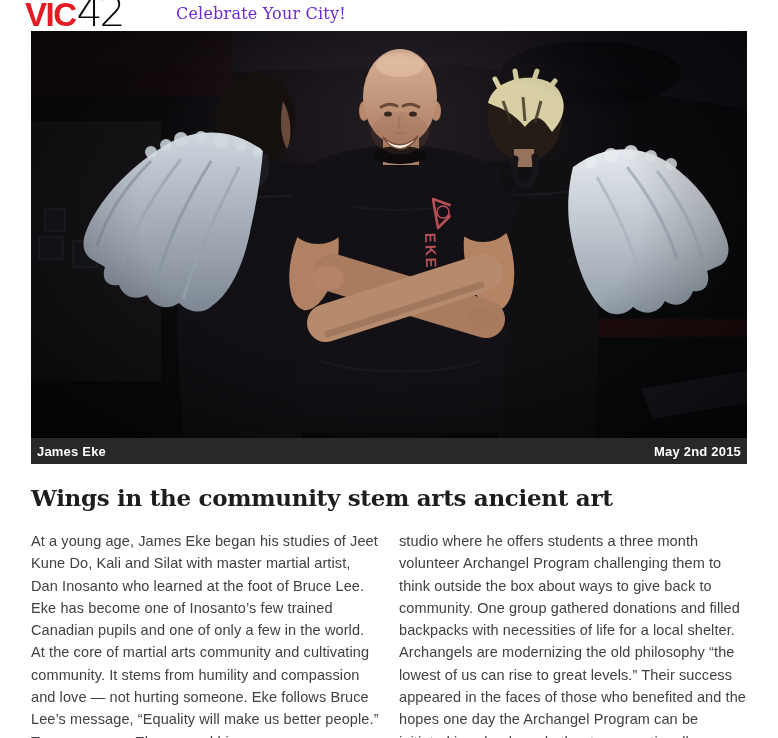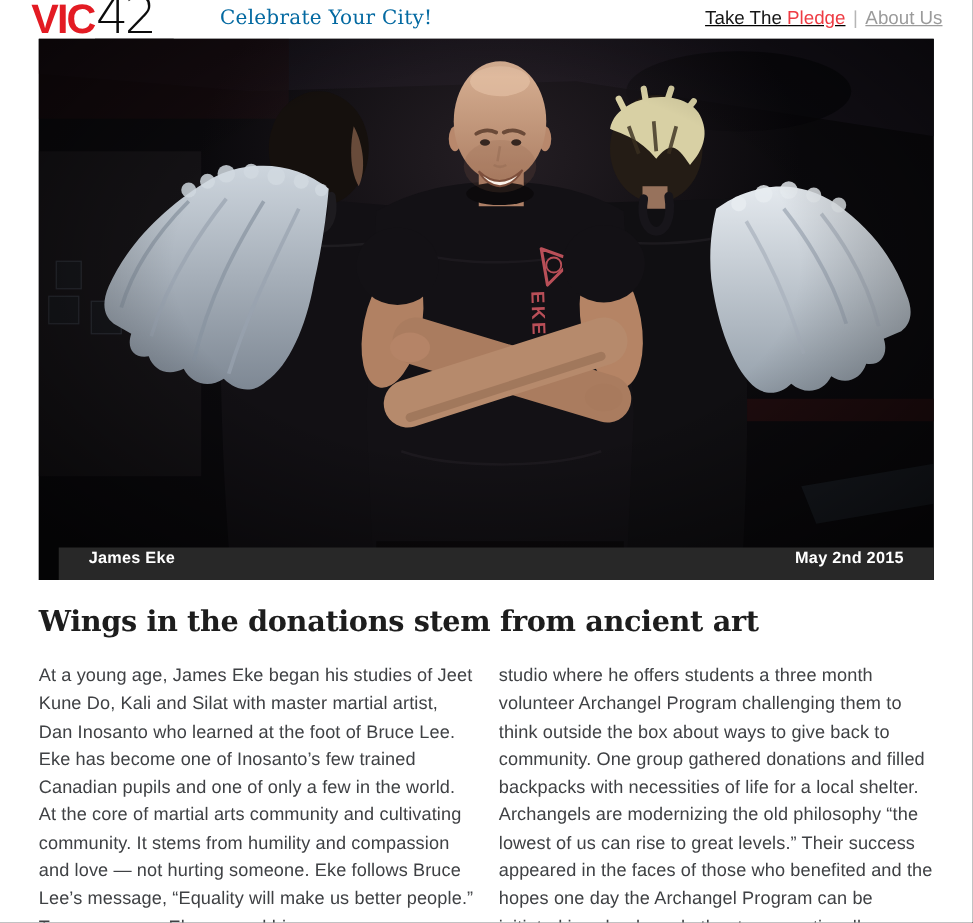--- a/index.html
+++ b/index.html
@@ -16,36 +16,36 @@
     font-weight:900; font-size:33px; letter-spacing:-1.5px; color:#e31b23;
   }
   .logo .num {
     font-family:"DejaVu Sans", sans-serif;
     font-weight:100; font-size:41px; letter-spacing:-3px; color:#0c0c0c;
     line-height:0.82; border-bottom:4px solid #000; padding:0 16px 1px 1px;
   }
   .tagline {
     position:absolute; left:176px; top:4px;
     font-family:"DejaVu Serif", serif;
-    font-size:16px; color:#0369a1; letter-spacing:0.2px;
+    font-size:16px; color:#6d28d9; letter-spacing:0.2px;
   }
   .nav { position:absolute; right:24px; top:6px; font-size:15px; white-space:nowrap; }
   .nav a { text-decoration:underline; cursor:pointer; }
   .nav .pledge-prefix { color:#161616; }
   .nav .pledge-red { color:#ee3b43; }
   .nav .sep { color:#b5b5b5; margin:0 6px; text-decoration:none; }
   .nav .about { color:#9b9b9b; }
   
   .photo-frame { position:relative; margin-left:31px; width:716px; height:433px; background:#0a090c; }
   .photo-frame svg { display:block; }
   .caption-bar {
-    position:absolute; left:16px; right:0; bottom:0; height:26px;
+    position:absolute; left:0; right:0; bottom:0; height:26px;
     background:rgba(41,41,41,0.97);
-    display:flex; justify-content:space-between;
-    padding:0 24px; color:#ffffff; font-size:13px; font-weight:bold; letter-spacing:0.2px;
+    display:flex; align-items:center; justify-content:space-between;
+    padding:0 6px; color:#ffffff; font-size:13px; font-weight:bold; letter-spacing:0.2px;
   }
   
   .headline {
     margin:20px 0 0 31px; width:716px;
     font-family:"DejaVu Serif", serif;
     font-weight:bold; font-size:23px; letter-spacing:-0.3px; color:#1d1d1d;
   }
   .columns { margin:19px 0 0 31px; display:flex; gap:18px; }
   .col {
     width:350px; font-size:14.5px; line-height:22.3px; color:#3f4144; letter-spacing:0.1px;
@@ -54,23 +54,20 @@
 </style>
 </head>
 <body>
 
 <div class="header">
   <div class="logo">
     <span class="vic">VIC</span>
     <span class="num">42</span>
   </div>
   <div class="tagline">Celebrate Your City!</div>
-  <div class="nav">
-    <a><span class="pledge-prefix">Take The </span><span class="pledge-red">Pledge</span></a><span class="sep">|</span><a class="about">About Us</a>
-  </div>
 </div>
 
 <div class="photo-frame">
   <svg width="716" height="433" viewBox="0 0 716 433">
     <defs>
       <linearGradient id="wingL" x1="0" y1="0" x2="0" y2="1">
         <stop offset="0" stop-color="#cdd5dd"></stop>
           <stop offset="1" stop-color="#7e8894"></stop>
       </linearGradient>
       <linearGradient id="wingR" x1="0" y1="0" x2="0" y2="1">
@@ -195,18 +192,18 @@
 
     <rect x="0" y="0" width="716" height="433" fill="url(#vig)"></rect>
   </svg>
 
   <div class="caption-bar">
     <span>James Eke</span>
     <span>May 2nd 2015</span>
   </div>
 </div>
 
-<h1 class="headline">Wings in the donations stem from ancient art</h1>
+<h1 class="headline">Wings in the community stem arts ancient art</h1>
 
 <div class="columns">
   <div class="col">At a young age, James Eke began his studies of Jeet Kune Do, Kali and Silat with master martial artist, Dan Inosanto who learned at the foot of Bruce Lee. Eke has become one of Inosanto’s few trained Canadian pupils and one of only a few in the world. At the core of martial arts community and cultivating community. It stems from humility and compassion and love — not hurting someone. Eke follows Bruce Lee’s message, “Equality will make us better people.” Two years ago, Eke opened his</div>
   <div class="col">studio where he offers students a three month volunteer Archangel Program challenging them to think outside the box about ways to give back to community. One group gathered donations and filled backpacks with necessities of life for a local shelter. Archangels are modernizing the old philosophy “the lowest of us can rise to great levels.” Their success appeared in the faces of those who benefited and the hopes one day the Archangel Program can be initiated in schools and other teams nationally.</div>
 </div>
 
 </body></html>

